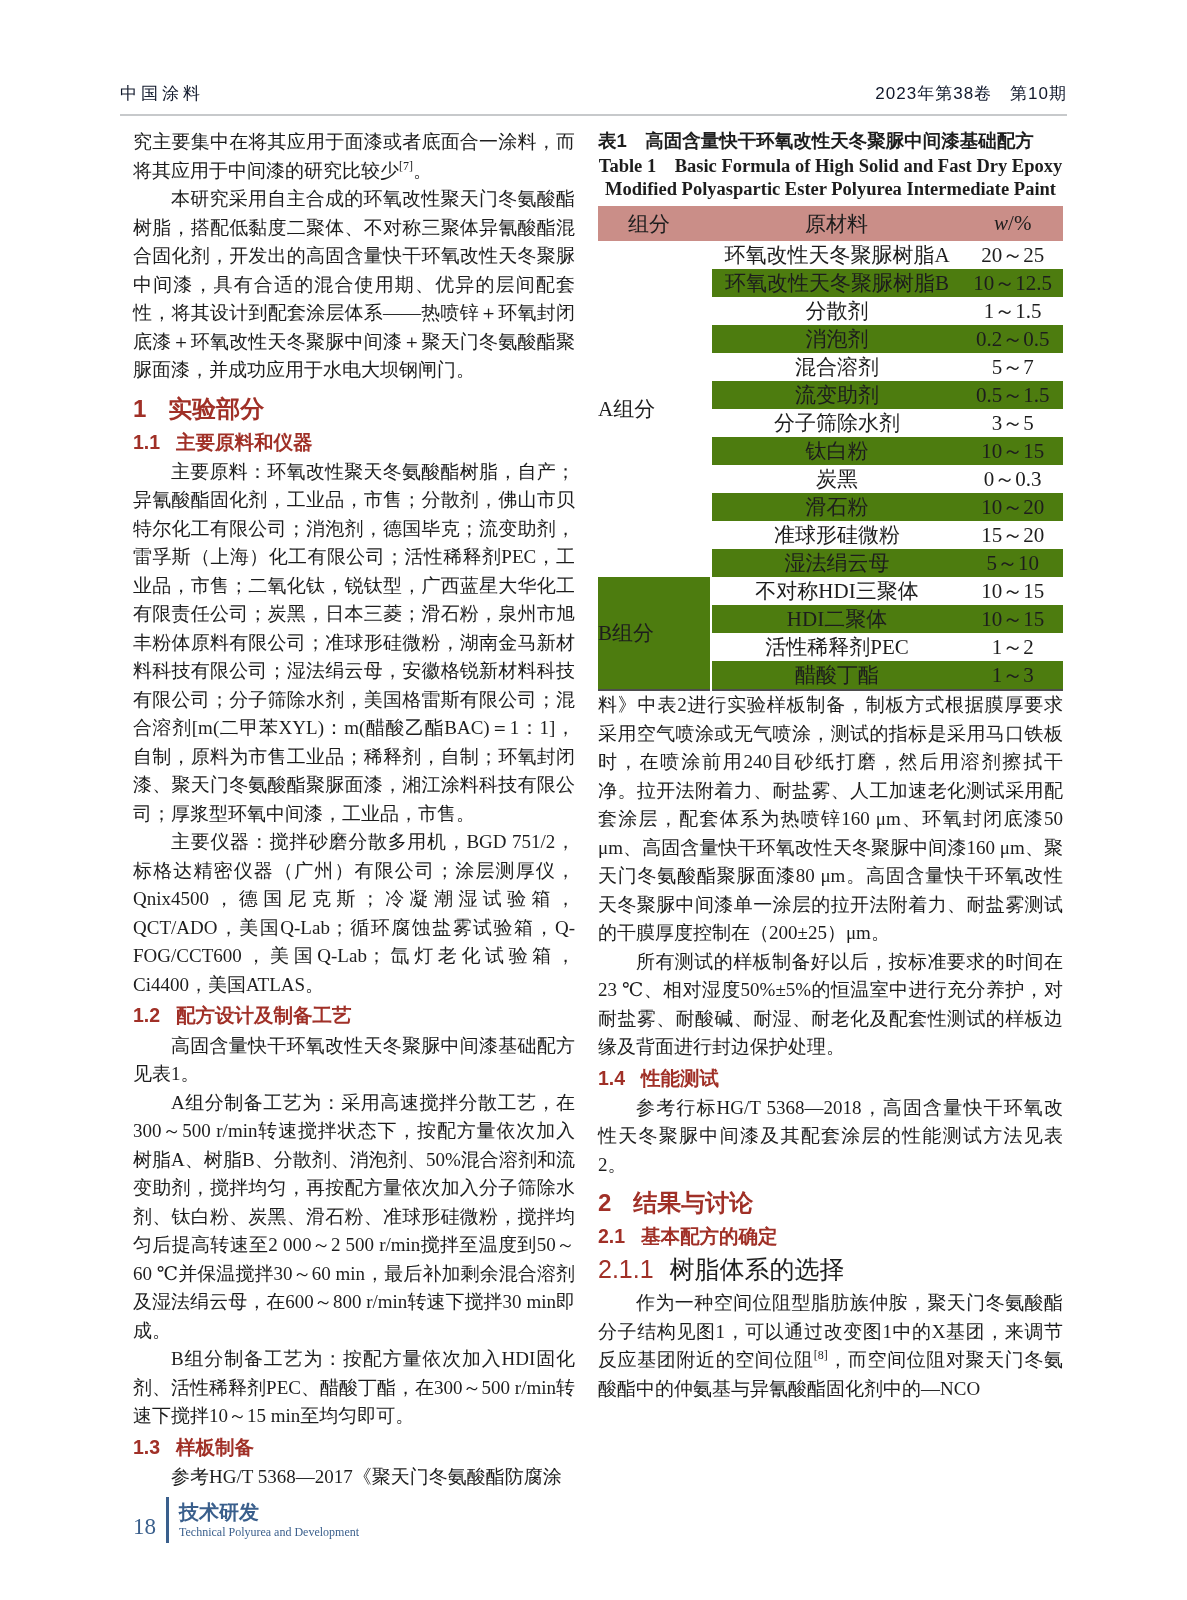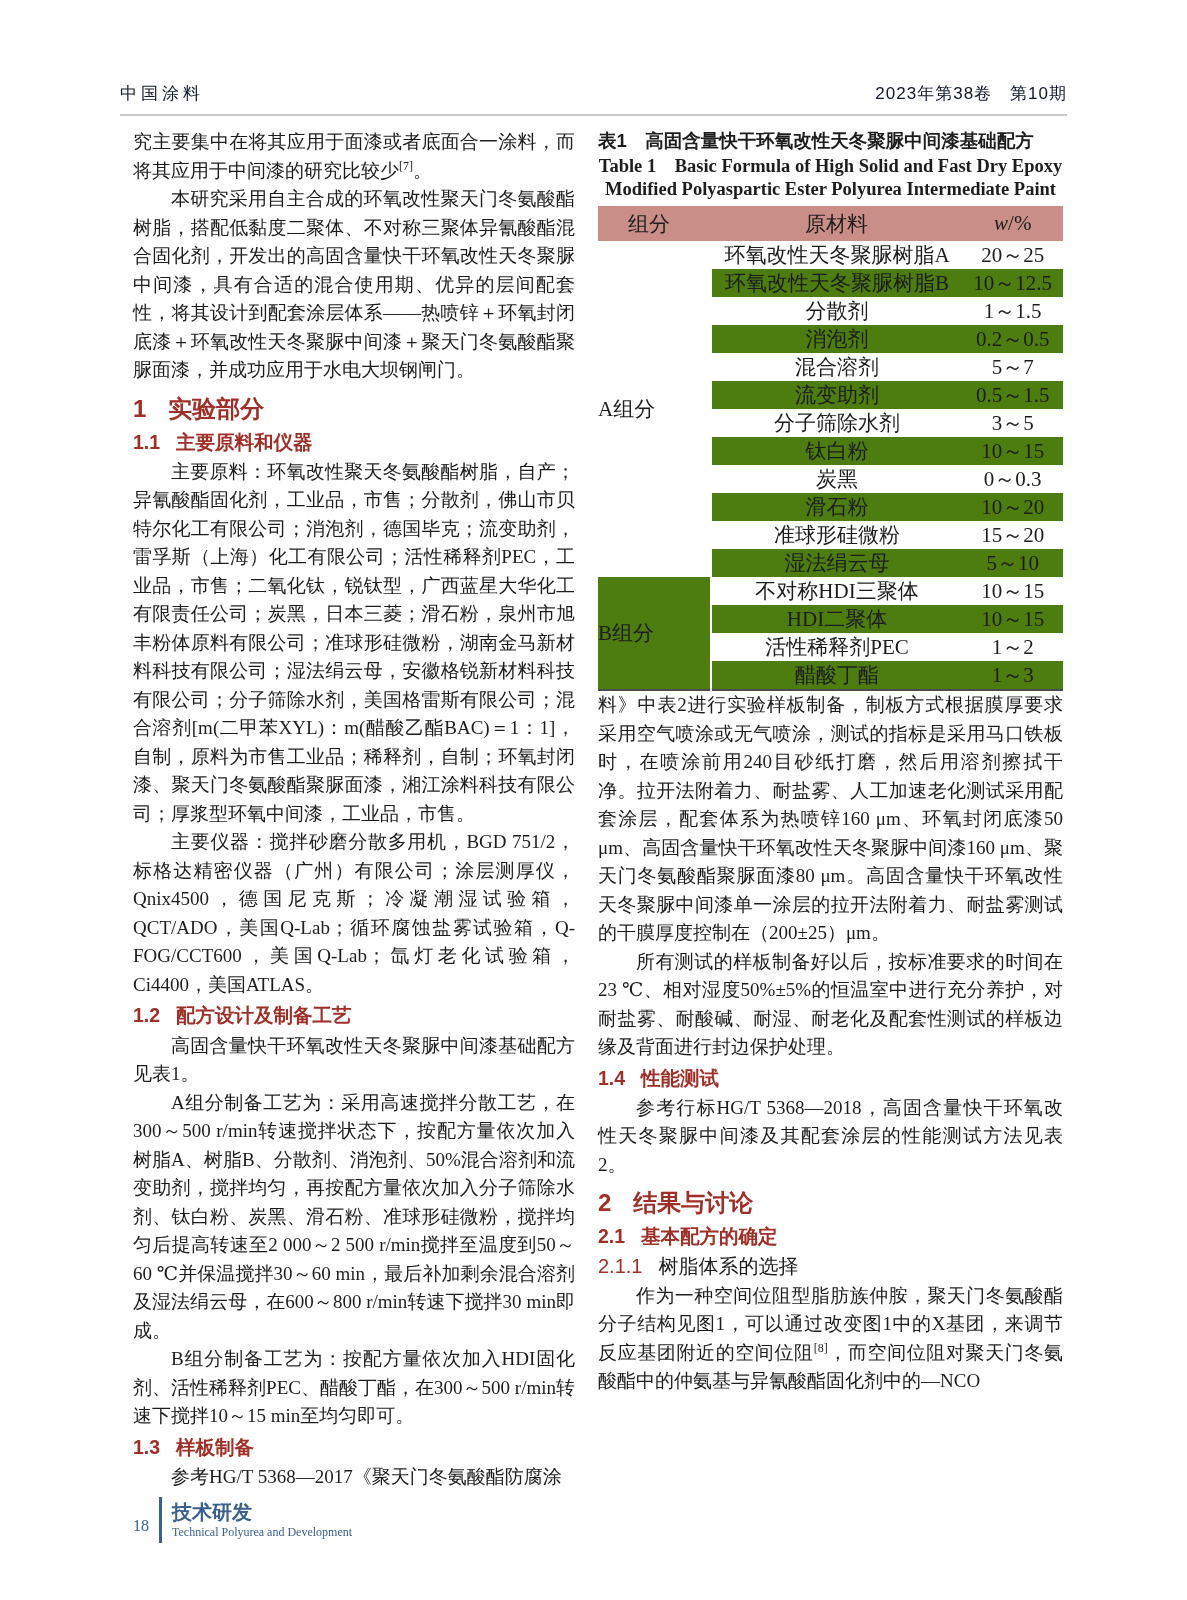--- a/index.html
+++ b/index.html
@@ -35,21 +35,21 @@
     margin:9px 0 6px 0;
   }
   .h1 .num{margin-right:22px;}
   .h2{
     font-family:"Liberation Sans","DejaVu Sans",sans-serif;
     color:#a03027;font-weight:bold;font-size:19.5px;line-height:1.3;
     margin:4px 0 3px 0;
   }
   .h2 .num{margin-right:16px;}
   .h3{
-    font-size:20px;line-height:1.3;margin:3px 0 3px 0;font-weight:normal;
+    font-size:25px;line-height:1.3;margin:3px 0 3px 0;font-weight:normal;
   }
   .h3 .num{color:#a03027;margin-right:16px;font-family:"Liberation Sans","DejaVu Sans",sans-serif;}
   .h3 .t{color:#1d1d1d;}
   
   .tbl-caption-zh{
     font-family:"Liberation Sans","DejaVu Sans",sans-serif;
     font-weight:bold;font-size:18.5px;text-align:left;line-height:25px;margin:0 0 2px 0;
   }
   .tbl-caption-en{
     font-weight:bold;font-size:18.5px;text-align:center;line-height:23px;margin:0 0 5px 0;
@@ -69,21 +69,21 @@
   td.mat-cell{text-align:center;padding-left:24px;}
   td.val-cell{text-align:center;}
   .shade{background:#4d7c0f;}
   .ital{font-style:italic;}
   .after-table{margin-top:37px;}
   
   .page-footer{
     position:absolute;top:1497px;left:133px;
     display:flex;align-items:center;color:#3a5f8c;
   }
-  .page-num{font-size:16px;margin-right:10px;line-height:1;transform:translateY(6px);}
+  .page-num{font-size:23px;margin-right:10px;line-height:1;transform:translateY(6px);}
   .footer-bar{width:3px;height:46px;background:#3a5f8c;margin-right:10px;}
   .footer-col-zh{
     font-family:"Liberation Sans","DejaVu Sans",sans-serif;
     font-weight:bold;font-size:20px;line-height:24px;
   }
   .footer-col-en{font-size:12px;line-height:16px;}
 </style>
 </head>
 <body>
 

